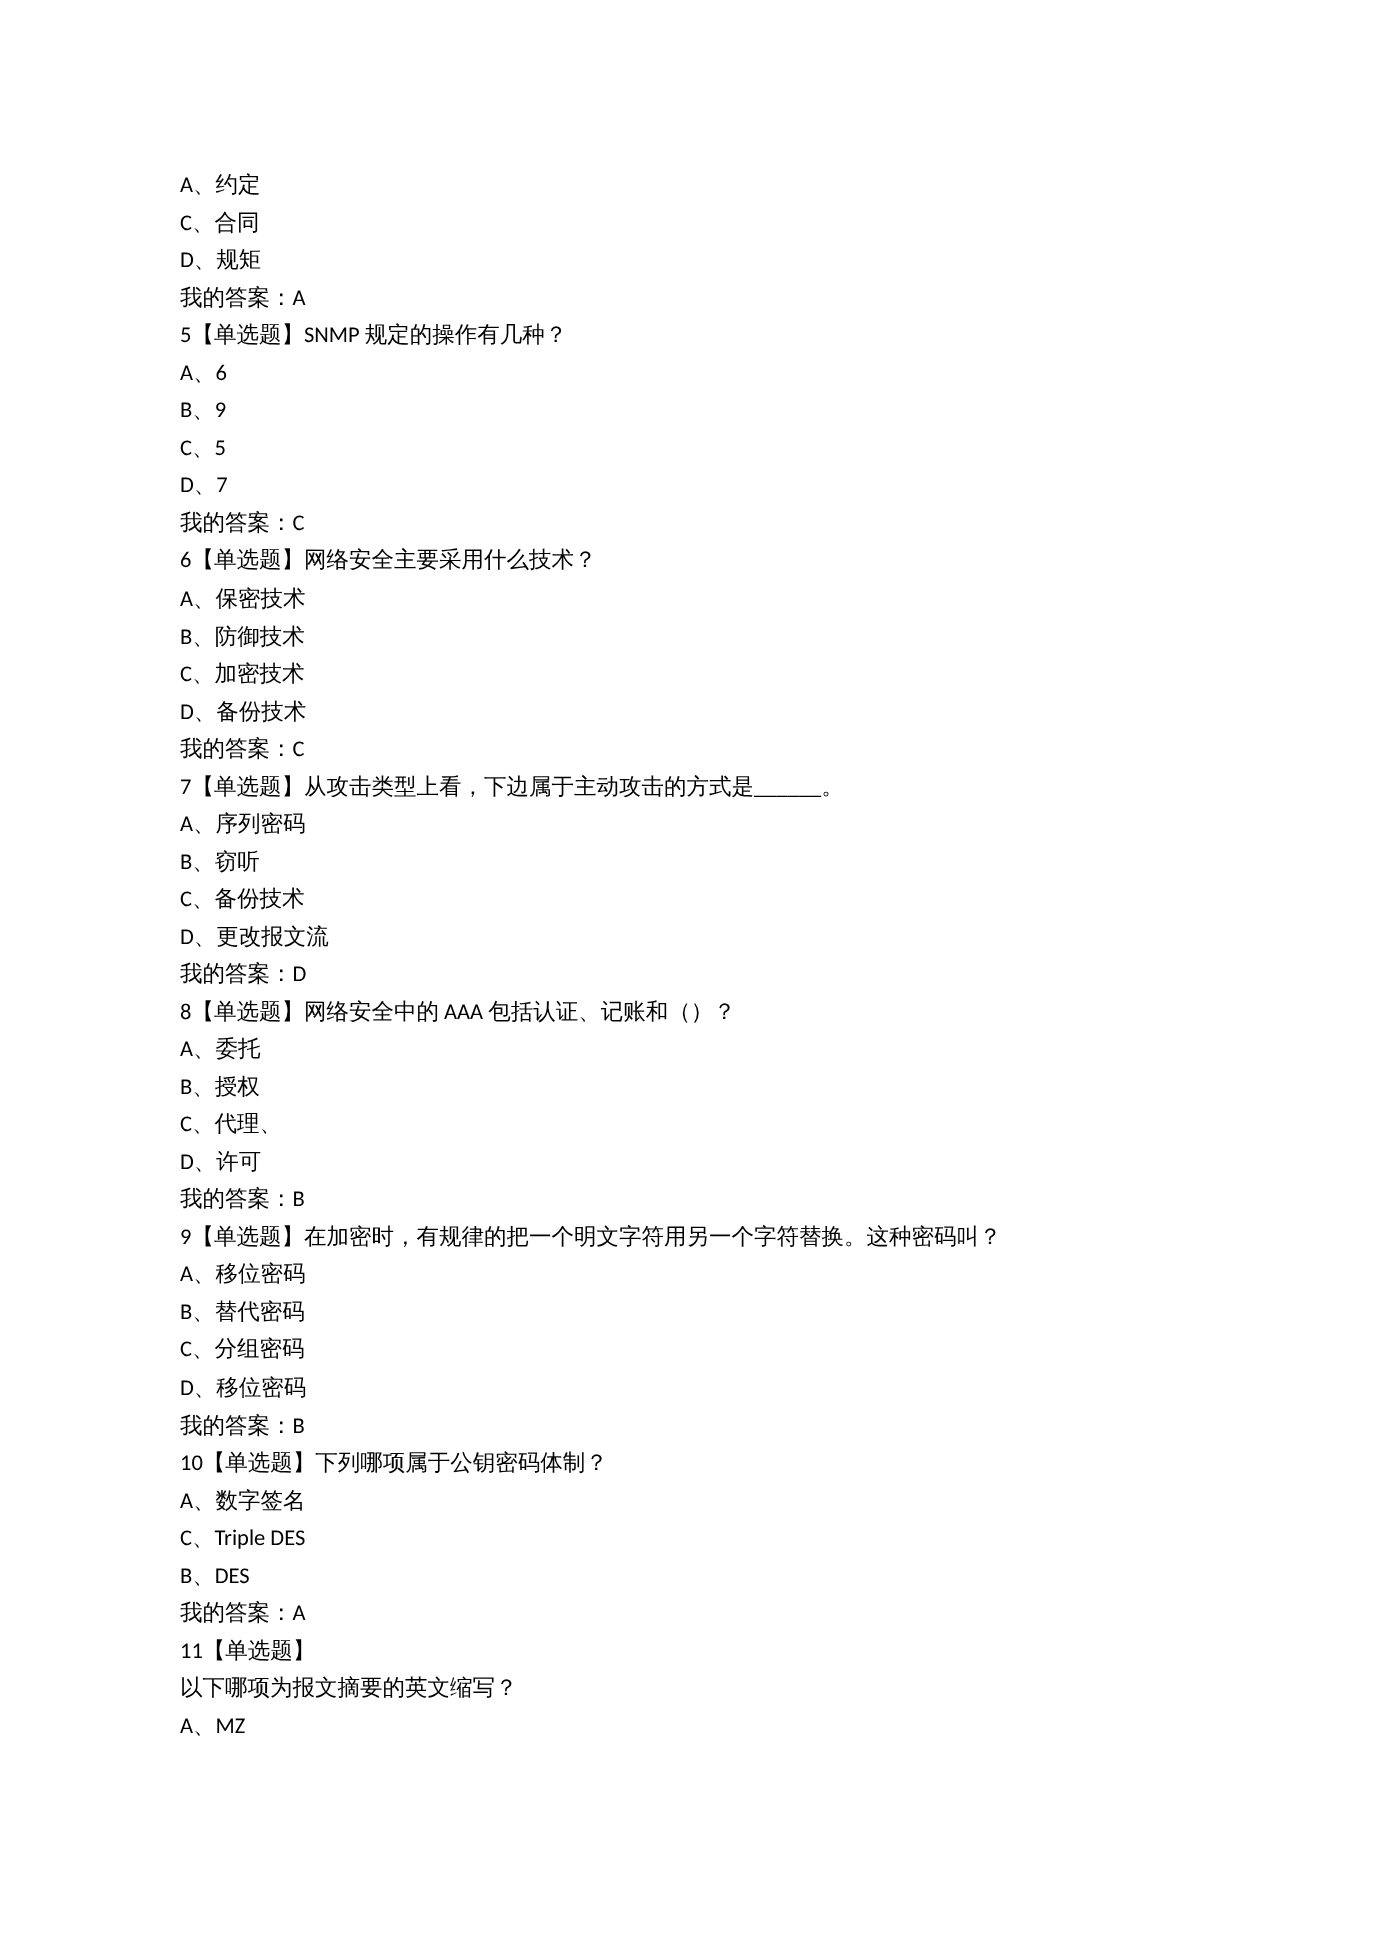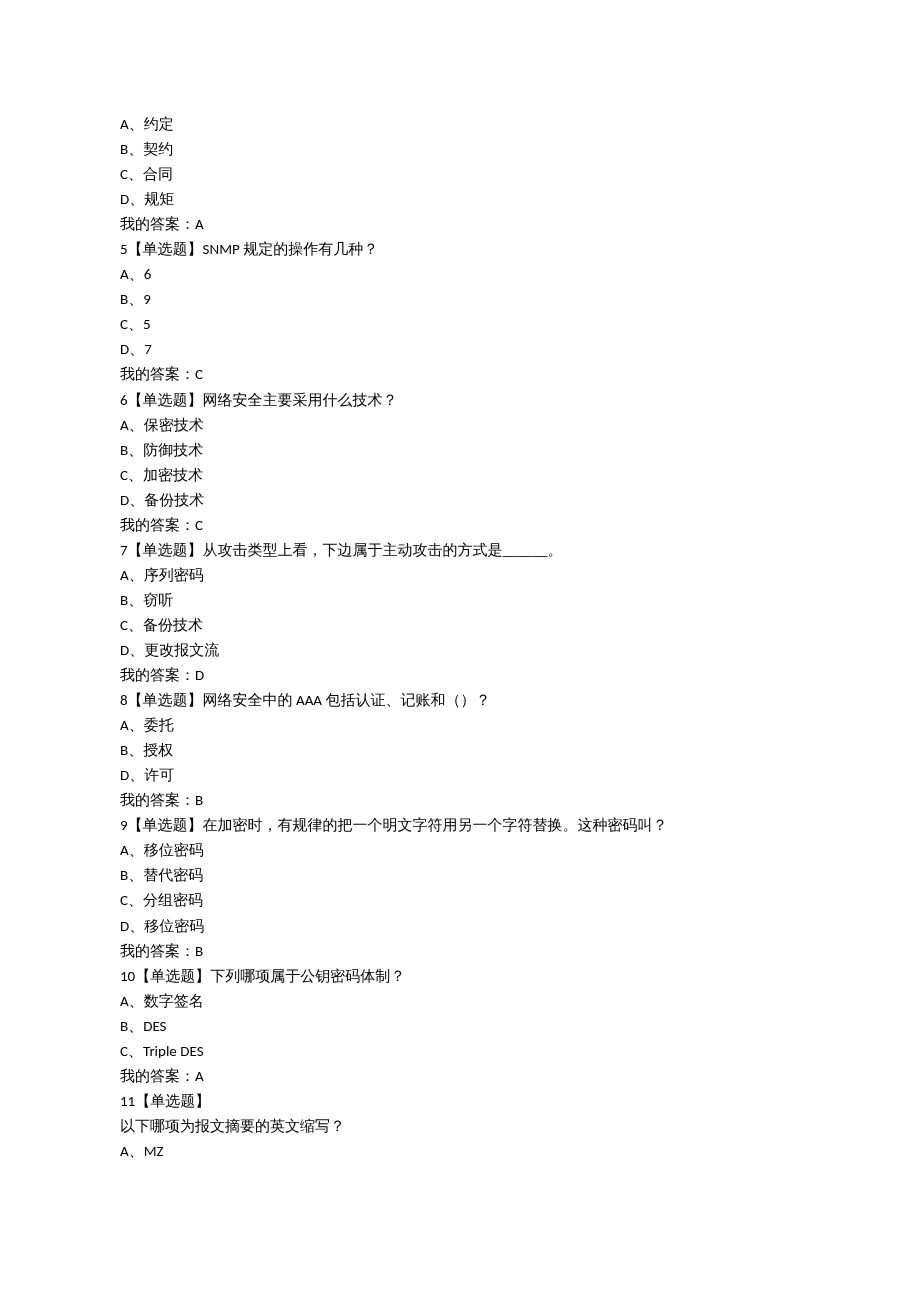--- a/index.html
+++ b/index.html
@@ -20,21 +20,20 @@
   .line {
     white-space: pre-wrap;
   }
 </style>
 </head>
 <body>
 
 <div class="page">
   <div id="content">
       <div class="line">A、约定</div>
-      <div class="line">B、契约</div>
       <div class="line">C、合同</div>
       <div class="line">D、规矩</div>
       <div class="line">我的答案：A</div>
       <div class="line">5【单选题】SNMP 规定的操作有几种？</div>
       <div class="line">A、6</div>
       <div class="line">B、9</div>
       <div class="line">C、5</div>
       <div class="line">D、7</div>
       <div class="line">我的答案：C</div>
       <div class="line">6【单选题】网络安全主要采用什么技术？</div>
@@ -45,30 +44,31 @@
       <div class="line">我的答案：C</div>
       <div class="line">7【单选题】从攻击类型上看，下边属于主动攻击的方式是______。</div>
       <div class="line">A、序列密码</div>
       <div class="line">B、窃听</div>
       <div class="line">C、备份技术</div>
       <div class="line">D、更改报文流</div>
       <div class="line">我的答案：D</div>
       <div class="line">8【单选题】网络安全中的 AAA 包括认证、记账和（）？</div>
       <div class="line">A、委托</div>
       <div class="line">B、授权</div>
+      <div class="line">C、代理、</div>
       <div class="line">D、许可</div>
       <div class="line">我的答案：B</div>
       <div class="line">9【单选题】在加密时，有规律的把一个明文字符用另一个字符替换。这种密码叫？</div>
       <div class="line">A、移位密码</div>
       <div class="line">B、替代密码</div>
       <div class="line">C、分组密码</div>
       <div class="line">D、移位密码</div>
       <div class="line">我的答案：B</div>
       <div class="line">10【单选题】下列哪项属于公钥密码体制？</div>
       <div class="line">A、数字签名</div>
+      <div class="line">C、Triple DES</div>
       <div class="line">B、DES</div>
-      <div class="line">C、Triple DES</div>
       <div class="line">我的答案：A</div>
       <div class="line">11【单选题】</div>
       <div class="line">以下哪项为报文摘要的英文缩写？</div>
       <div class="line">A、MZ</div>
     </div>
 </div>
 
 </body></html>

